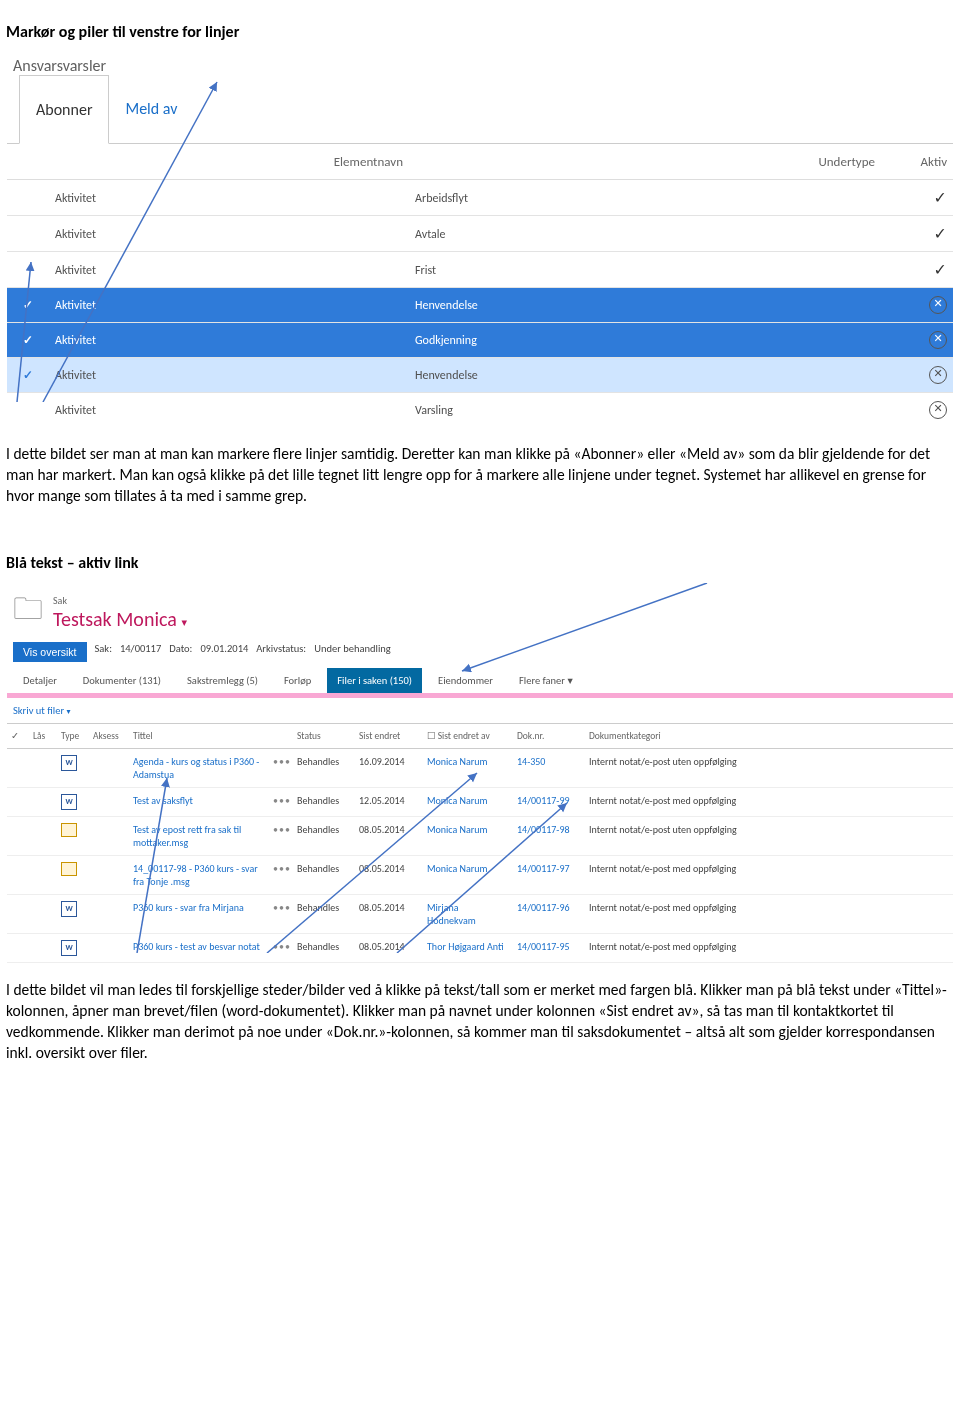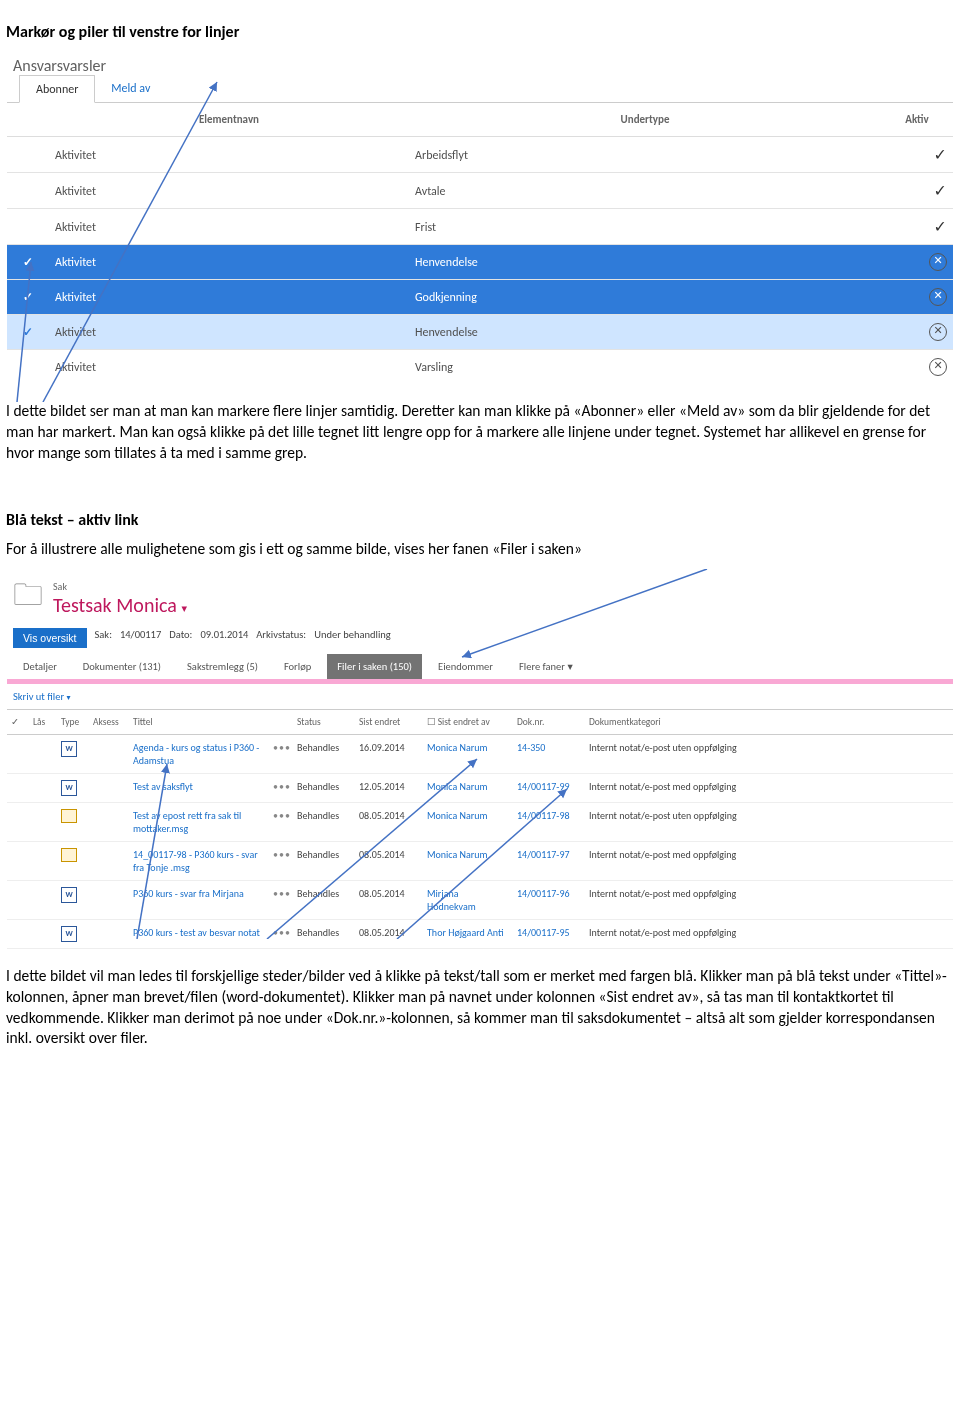--- a/index.html
+++ b/index.html
@@ -5,45 +5,45 @@
 html,body{margin:0;padding:0;font-family:Calibri,Arial,sans-serif;font-size:15px;color:#000;background:#fff}
 .page{width:960px;margin:4px auto;box-sizing:border-box;padding:10px 6px 30px 6px}
 .doc-h{font-weight:700;font-size:16px;margin:8px 0 10px 0}
 .doc-p{font-size:15.5px;line-height:1.35;margin:0 0 8px 0}
 
 
 .ss1{border:1px solid #fff;margin:4px 0 16px 0;font-size:12px}
 .ss1-title{color:#606060;font-size:16px;padding:4px 6px 0 6px}
 .ss1-desc{color:#b00000;font-size:11px;padding:4px 6px 8px 6px}
 .ss1-tabs{display:flex;gap:0;border-bottom:1px solid #ccc;padding-left:12px}
-.ss1-tab{padding:6px 16px;font-size:12px;color:#1a6fc9}
+.ss1-tab{padding:24px 16px;font-size:16px;color:#1a6fc9}
 .ss1-tab.active{border:1px solid #ccc;border-bottom:1px solid #fff;margin-bottom:-1px;color:#333}
 .ss1-table{width:100%;border-collapse:collapse}
-.ss1-table th{text-align:center;font-weight:700;color:#666;font-size:11px;padding:10px 6px;border-bottom:1px solid #ddd}
+.ss1-table th{text-align:right;font-weight:400;color:#666;font-size:13px;padding:10px 6px;border-bottom:1px solid #ddd}
 .ss1-table td{padding:8px 6px;border-top:1px solid #e3e3e3;color:#505050;font-size:12px}
 .ss1-table tr.sel td{background:#2f7bd9;color:#fff}
 .ss1-table tr.sel-light td{background:#cfe5ff;color:#505050}
 .ss1-chk{width:28px;text-align:center}
 .ss1-chkmark{color:#2f7bd9;font-weight:700}
 .ss1-table tr.sel .ss1-chkmark{color:#fff}
 .ss1-tick{color:#333;font-size:16px}
 .ss1-x{display:inline-block;width:16px;height:16px;border:1.5px solid #555;border-radius:50%;text-align:center;line-height:14px;font-size:11px}
 .ss1-act{width:60px;text-align:right}
 
 
 .ss2{border:1px solid #fff;margin:4px 0 16px 0;font-size:11px;color:#444}
 .ss2-top{display:flex;align-items:center;gap:10px;padding:4px 6px}
 .ss2-folder{font-size:30px;color:#888}
 .ss2-breadcrumb{font-size:10px;color:#666}
 .ss2-title{font-size:20px;color:#be185d}
 .ss2-info{padding:0 6px 6px 6px;font-size:10.5px;display:flex;align-items:flex-start;gap:8px}
 .ss2-btn{background:#1a6fc9;color:#fff;padding:4px 10px;font-size:10.5px;border:none}
 .ss2-tabs{display:flex;border-bottom:5px solid #f9a8d4;padding-left:6px;gap:6px}
 .ss2-tab{padding:6px 10px;font-size:10.5px;color:#555}
-.ss2-tab.active{background:#737373;color:#fff}
+.ss2-tab.active{background:#0369a1;color:#fff}
 .ss2-print{color:#1a6fc9;font-size:10.5px;padding:6px 6px}
 .ss2-table{width:100%;border-collapse:collapse;table-layout:fixed}
 .ss2-table th{text-align:left;font-weight:400;color:#666;font-size:9.5px;padding:6px 4px;border-bottom:1px solid #ccc;border-top:1px solid #ccc;white-space:nowrap;overflow:hidden}
 .ss2-table td{padding:6px 4px;vertical-align:top;font-size:10px;border-bottom:1px solid #eee}
 .ss2-link{color:#1a6fc9}
 .ss2-dots{color:#888;letter-spacing:1px}
 .ss2-wicon{display:inline-block;width:14px;height:14px;background:#fff;border:1px solid #2b579a;color:#2b579a;font-size:8px;line-height:12px;text-align:center;font-weight:700}
 .ss2-micon{display:inline-block;width:14px;height:12px;border:1px solid #c99400;background:#fff4d6}
 .arrow-svg{position:absolute;pointer-events:none}
 .rel{position:relative}
@@ -129,21 +129,20 @@
         </defs>
       <line x1="36" y1="350" x2="210" y2="30" stroke="#4472c4" stroke-width="1.5" marker-end="url(#ah1)"></line>
       <line x1="10" y1="350" x2="24" y2="210" stroke="#4472c4" stroke-width="1.5" marker-end="url(#ah1)"></line>
     </svg>
   </div>
 
   <p class="doc-p">I dette bildet ser man at man kan markere flere linjer samtidig. Deretter kan man klikke på «Abonner» eller «Meld av» som da blir gjeldende for det man har markert. Man kan også klikke på det lille tegnet litt lengre opp for å markere alle linjene under tegnet. Systemet har allikevel en grense for hvor mange som tillates å ta med i samme grep.</p>
 
   <div style="height:30px"></div>
   <div class="doc-h">Blå tekst – aktiv link</div>
-  <p class="doc-p">For å illustrere alle mulighetene som gis i ett og samme bilde, vises her fanen «Filer i saken»</p>
 
   <div class="ss2 rel">
     <div class="ss2-top">
       <div class="ss2-folder">🗀</div>
       <div>
         <div class="ss2-breadcrumb">Sak</div>
         <div class="ss2-title"><span>Testsak Monica</span> <span style="font-size:11px">▾</span></div>
       </div>
     </div>
     <div class="ss2-info">

